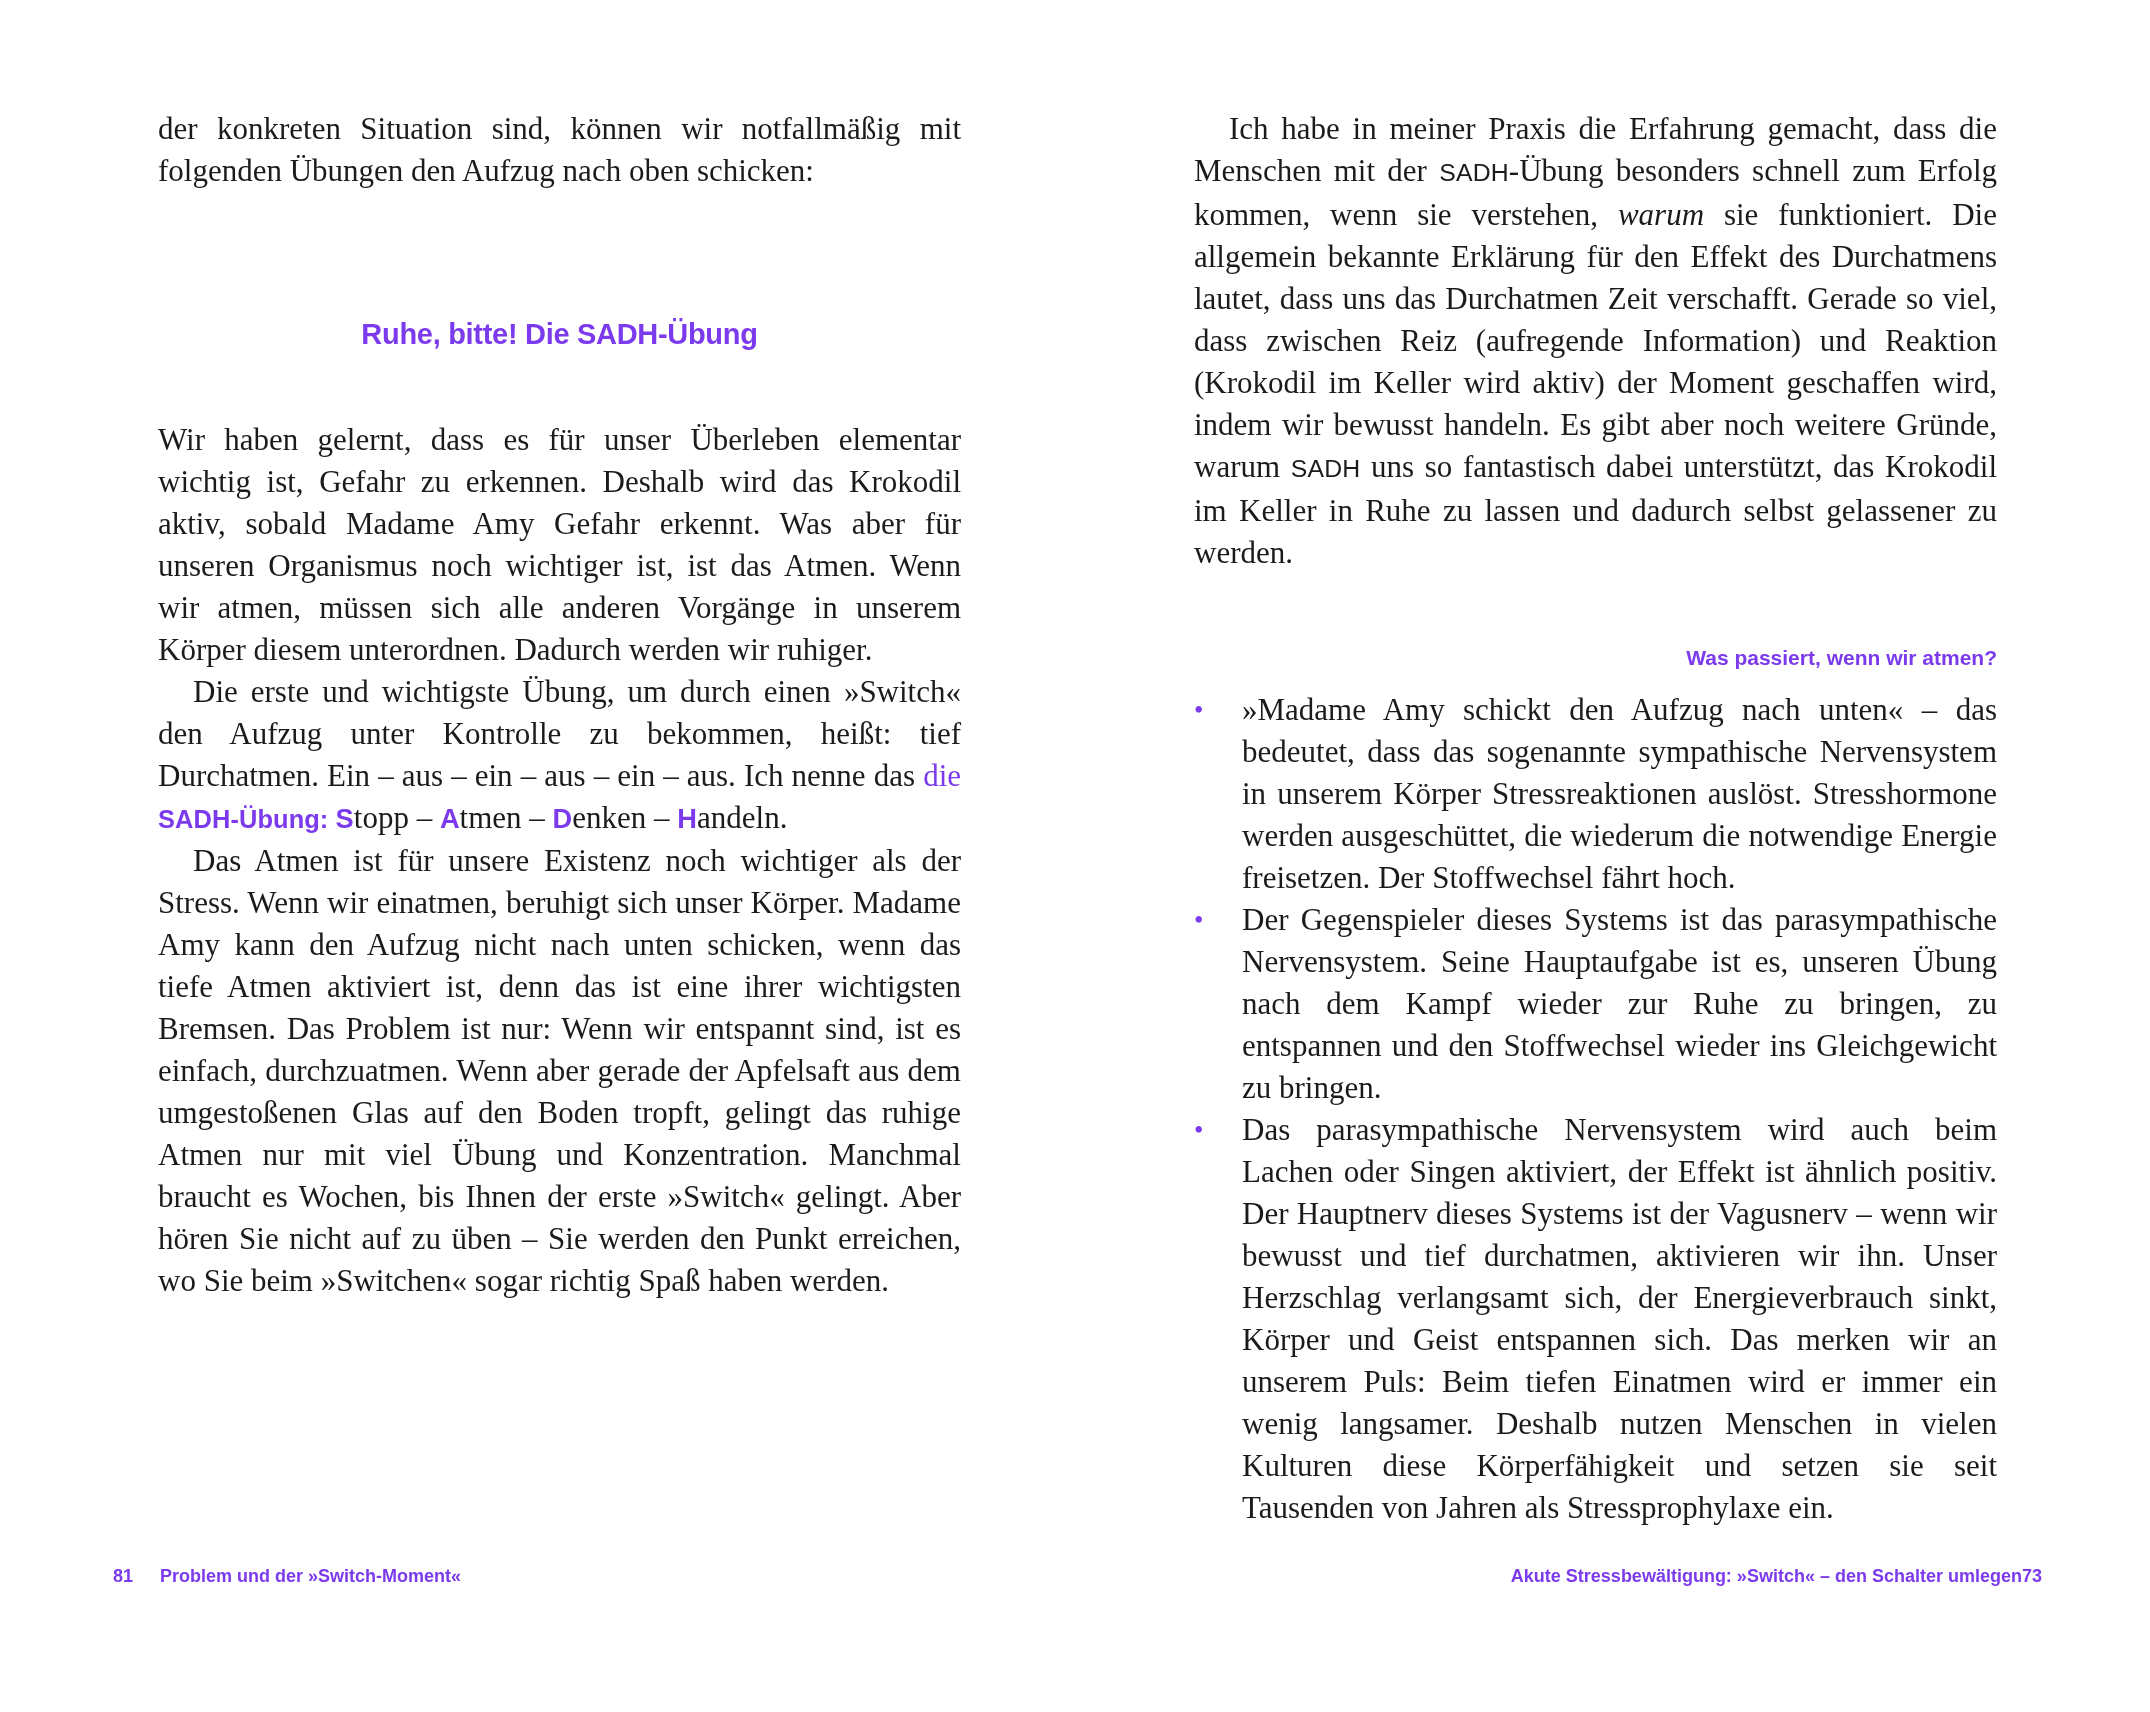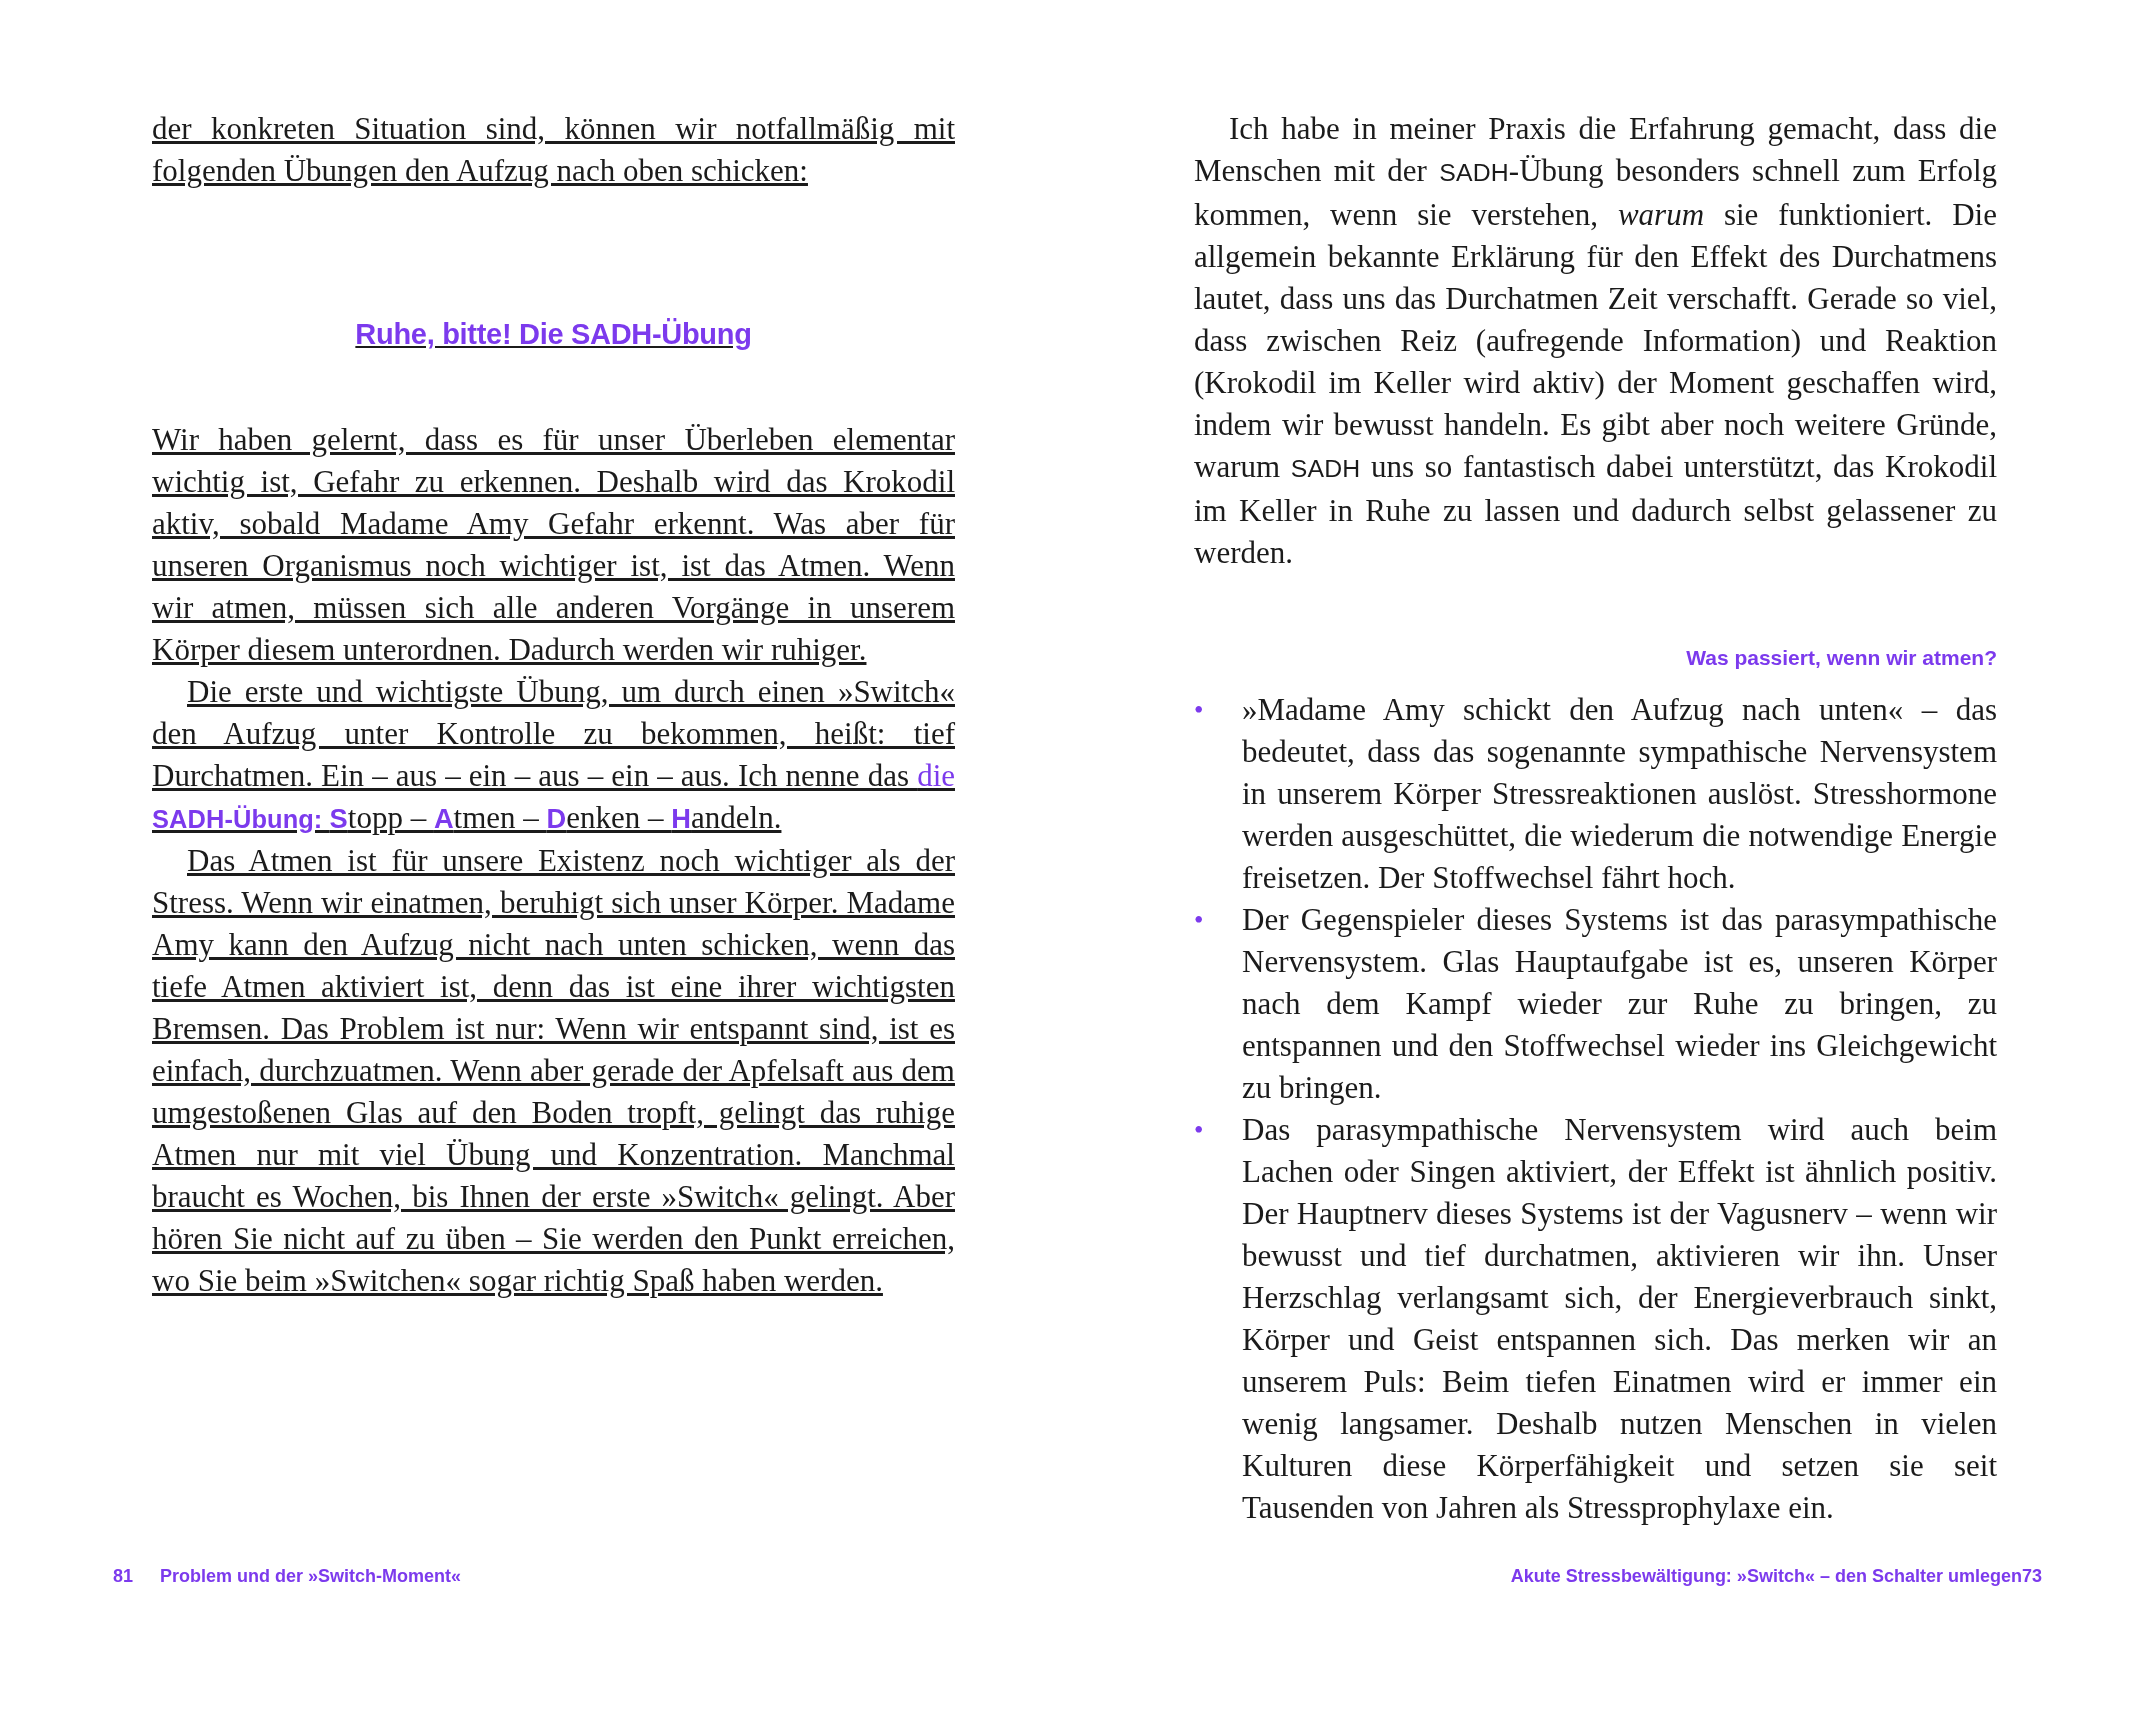--- a/index.html
+++ b/index.html
@@ -21,21 +21,21 @@
   .text-col {
     position: absolute;
     top: 108px;
     width: 803px;
     font-size: 31px;
     line-height: 42px;
     text-align: justify;
     hyphens: auto;
     -webkit-hyphens: auto;
   }
-  .page-left  .text-col { left: 152px; text-decoration: underline; }
+  .page-left  .text-col { left: 158px; }
   .page-right .text-col { left: 119px; }
 
   .para { text-align: justify; }
   .para.indent { text-indent: 35px; }
   .para.continuation { margin-bottom: 125px; }
 
   .heading {
     font-family: "Liberation Sans", sans-serif;
     font-weight: 700;
     font-size: 29px;
@@ -137,21 +137,21 @@
 
       <h3 class="subheading">Was passiert, wenn wir atmen?</h3>
 
       <div class="bullet">
         <span class="bullet-marker">•</span>
         <p class="bullet-text">»Madame Amy schickt den Aufzug nach unten« – das bedeutet, dass das sogenannte sympathische Nervensystem in unserem Körper Stressreaktionen auslöst. Stresshormone werden ausgeschüttet, die wiederum die notwendige Energie freisetzen. Der Stoffwechsel fährt hoch.</p>
       </div>
 
       <div class="bullet">
         <span class="bullet-marker">•</span>
-        <p class="bullet-text">Der Gegenspieler dieses Systems ist das parasympathische Nervensystem. Glas Hauptaufgabe ist es, unseren Körper nach dem Kampf wieder zur Ruhe zu bringen, zu entspannen und den Stoffwechsel wieder ins Gleichgewicht zu bringen.</p>
+        <p class="bullet-text">Der Gegenspieler dieses Systems ist das parasympathische Nervensystem. Seine Hauptaufgabe ist es, unseren Übung nach dem Kampf wieder zur Ruhe zu bringen, zu entspannen und den Stoffwechsel wieder ins Gleichgewicht zu bringen.</p>
       </div>
 
       <div class="bullet">
         <span class="bullet-marker">•</span>
         <p class="bullet-text">Das parasympathische Nervensystem wird auch beim Lachen oder Singen aktiviert, der Effekt ist ähnlich positiv. Der Hauptnerv dieses Systems ist der Vagusnerv – wenn wir bewusst und tief durchatmen, aktivieren wir ihn. Unser Herzschlag verlangsamt sich, der Energieverbrauch sinkt, Körper und Geist entspannen sich. Das merken wir an unserem Puls: Beim tiefen Einatmen wird er immer ein wenig langsamer. Deshalb nutzen Menschen in vielen Kulturen diese Körperfähigkeit und setzen sie seit Tausenden von Jahren als Stressprophylaxe ein.</p>
       </div>
     </div>
 
     <div class="runfoot runfoot-right">
       <span class="runtitle">Akute Stressbewältigung: »Switch« – den Schalter umlegen</span><span class="pagenum">73</span>

